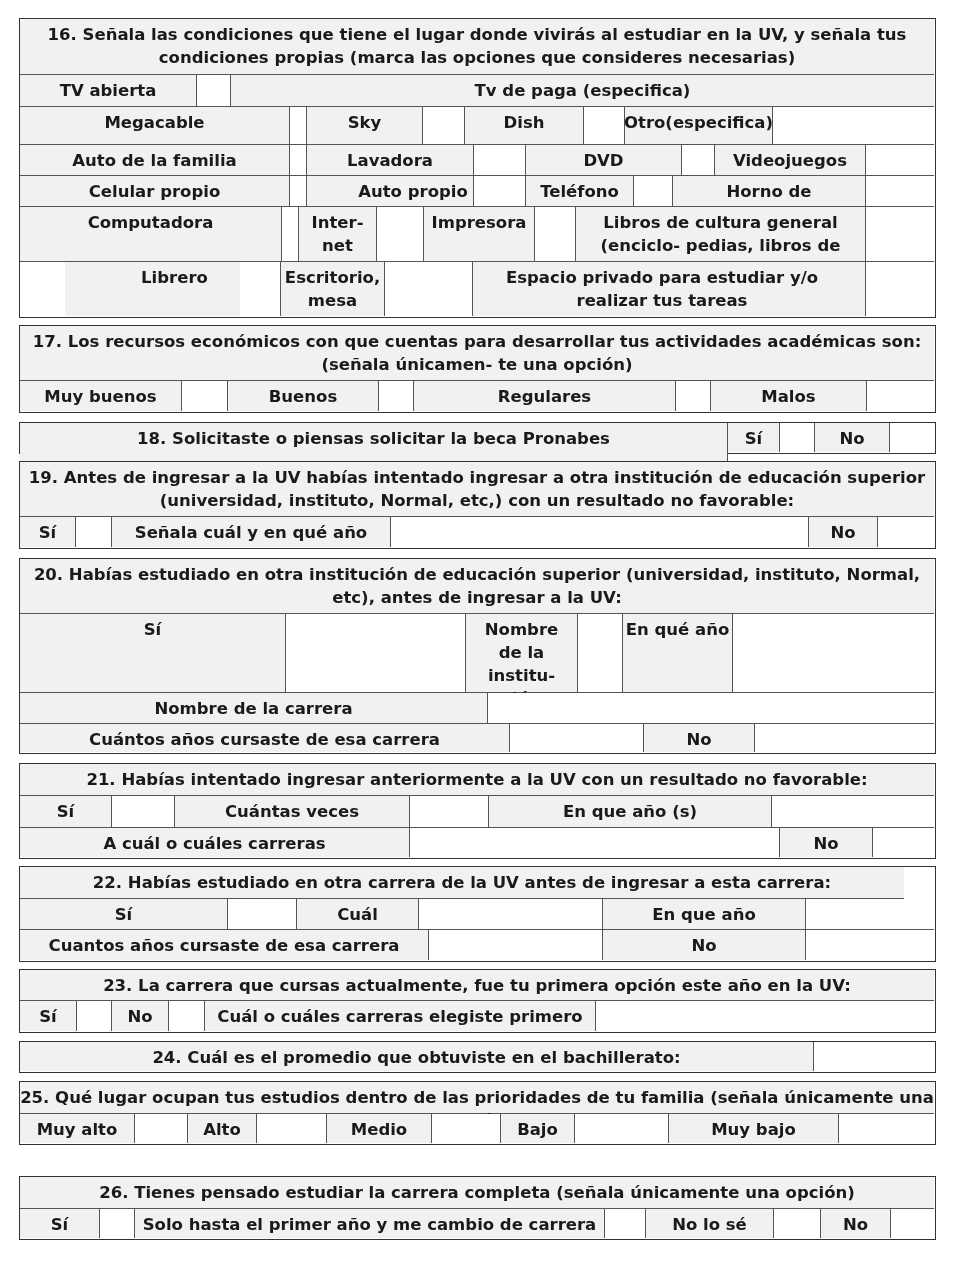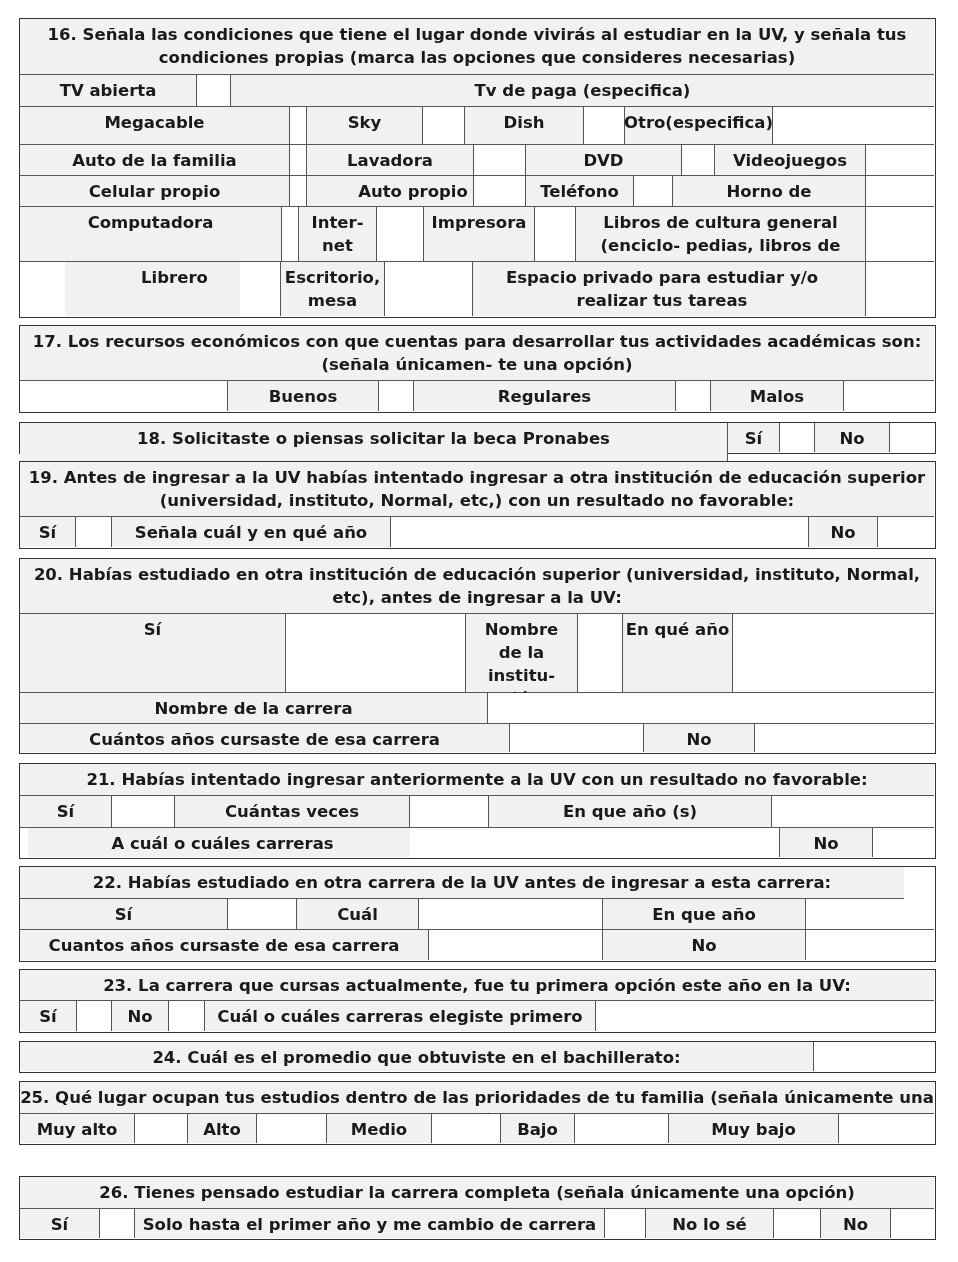--- a/index.html
+++ b/index.html
@@ -64,26 +64,27 @@
   <div class="c lab nb" style="left:0;top:243px;width:220px;height:54px;margin-left:45px;">Librero</div>
   <div class="c box nb" style="left:220px;top:243px;width:41px;height:54px;"></div>
   <div class="c lab nb" style="left:261px;top:243px;width:104px;height:54px;padding:4px 6px 0 6px;">Escritorio, mesa</div>
   <div class="c box nb" style="left:365px;top:243px;width:88px;height:54px;"></div>
   <div class="c lab nb" style="left:453px;top:243px;width:393px;height:54px;padding:4px 24px 0 10px;">Espacio privado para estudiar y/o realizar tus tareas</div>
   <div class="c box nb nr" style="left:846px;top:243px;width:68px;height:54px;"></div>
 </div>
 
 <div class="sec" style="top:325px;height:88px;">
   <div class="c hd nr" style="left:0;top:0;width:914px;height:55px;">17. Los recursos económicos con que cuentas para desarrollar tus actividades académicas son: (señala únicamen- te una opción)</div>
+  <div class="c lab nb" style="left:0;top:55px;width:162px;height:30px;">Muy buenos</div>
   <div class="c box nb" style="left:162px;top:55px;width:46px;height:30px;"></div>
   <div class="c lab nb" style="left:208px;top:55px;width:151px;height:30px;">Buenos</div>
   <div class="c box nb" style="left:359px;top:55px;width:35px;height:30px;"></div>
   <div class="c lab nb" style="left:394px;top:55px;width:262px;height:30px;">Regulares</div>
   <div class="c box nb" style="left:656px;top:55px;width:35px;height:30px;"></div>
-  <div class="c lab nb" style="left:691px;top:55px;width:133px;height:30px;">Malos</div>
+  <div class="c lab nb" style="left:691px;top:55px;width:156px;height:30px;">Malos</div>
   <div class="c box nb nr" style="left:847px;top:55px;width:67px;height:30px;"></div>
 </div>
 
 <div class="sec" style="top:422px;height:32px;">
   <div class="c lab nb" style="left:0;top:0;width:708px;height:38px;">18. Solicitaste o piensas solicitar la beca Pronabes</div>
   <div class="c lab nb" style="left:708px;top:0;width:52px;height:29px;">Sí</div>
   <div class="c box nb" style="left:760px;top:0;width:35px;height:29px;"></div>
   <div class="c lab nb" style="left:795px;top:0;width:75px;height:29px;">No</div>
   <div class="c box nb nr" style="left:870px;top:0;width:44px;height:29px;"></div>
 </div>
@@ -115,21 +116,21 @@
 </div>
 
 <div class="sec" style="top:763px;height:96px;">
   <div class="c lab nr" style="left:0;top:0;width:914px;height:32px;">21. Habías intentado ingresar anteriormente a la UV con un resultado no favorable:</div>
   <div class="c lab" style="left:0;top:32px;width:92px;height:32px;">Sí</div>
   <div class="c box" style="left:92px;top:32px;width:63px;height:32px;"></div>
   <div class="c lab" style="left:155px;top:32px;width:235px;height:32px;">Cuántas veces</div>
   <div class="c box" style="left:390px;top:32px;width:79px;height:32px;"></div>
   <div class="c lab" style="left:469px;top:32px;width:283px;height:32px;">En que año (s)</div>
   <div class="c box nr" style="left:752px;top:32px;width:162px;height:32px;"></div>
-  <div class="c lab nb" style="left:8px;top:64px;width:390px;height:29px;">A cuál o cuáles carreras</div>
+  <div class="c lab nb" style="left:0;top:64px;width:390px;height:29px;">A cuál o cuáles carreras</div>
   <div class="c box nb" style="left:390px;top:64px;width:370px;height:29px;"></div>
   <div class="c lab nb" style="left:760px;top:64px;width:93px;height:29px;">No</div>
   <div class="c box nb nr" style="left:853px;top:64px;width:61px;height:29px;"></div>
 </div>
 
 <div class="sec" style="top:866px;height:96px;">
   <div class="c lab nr" style="left:0;top:0;width:884px;height:32px;">22. Habías estudiado en otra carrera de la UV antes de ingresar a esta carrera:</div>
   <div class="c lab" style="left:0;top:32px;width:208px;height:31px;">Sí</div>
   <div class="c box" style="left:208px;top:32px;width:69px;height:31px;"></div>
   <div class="c lab" style="left:277px;top:32px;width:122px;height:31px;">Cuál</div>

